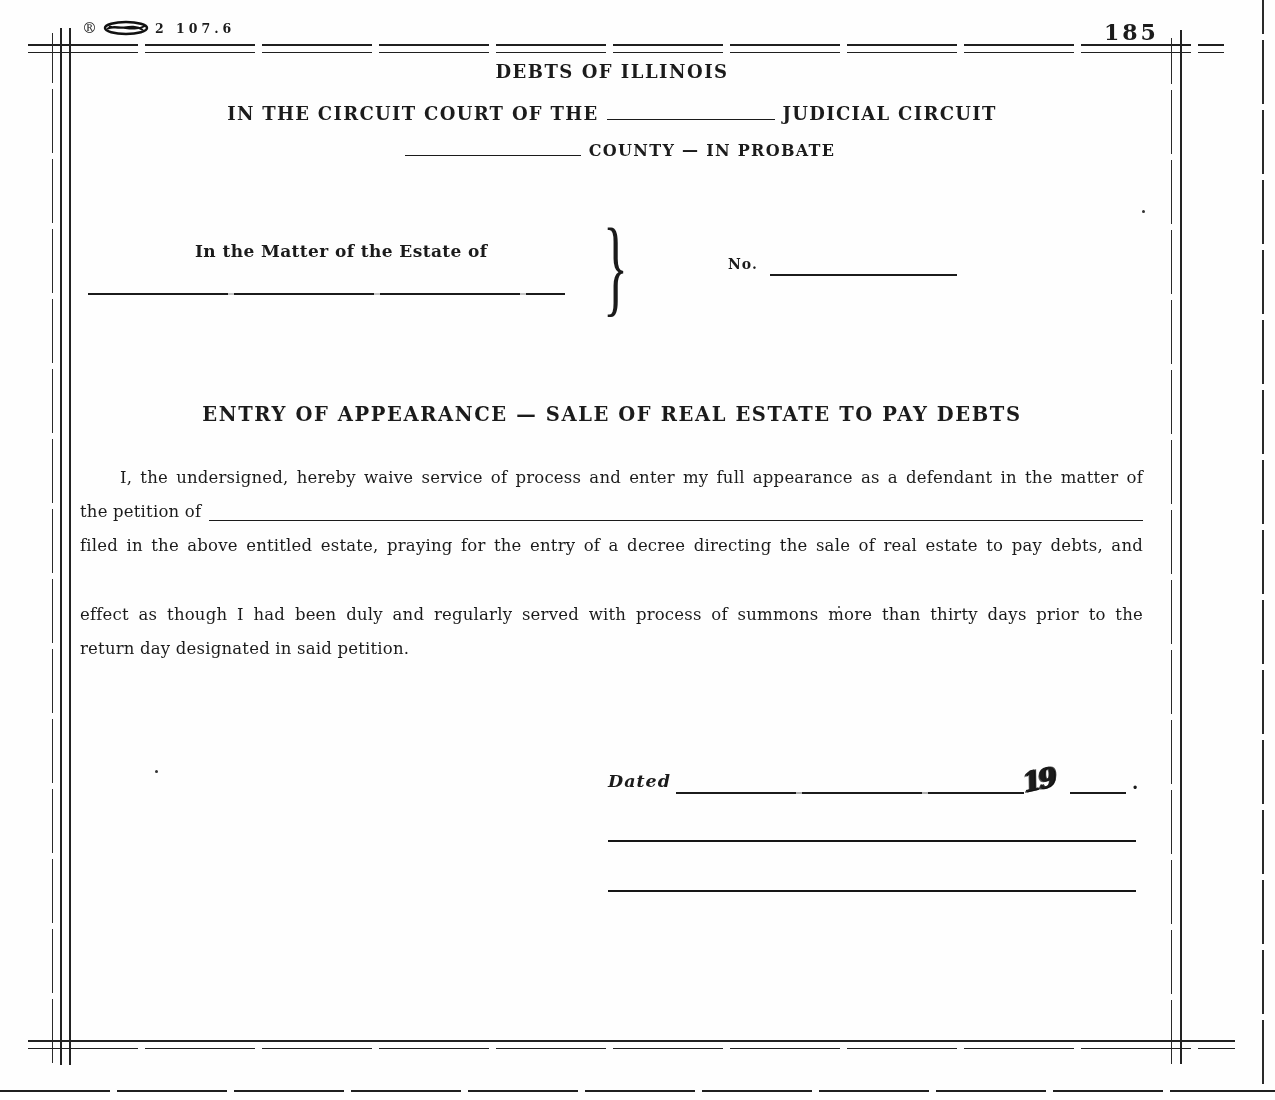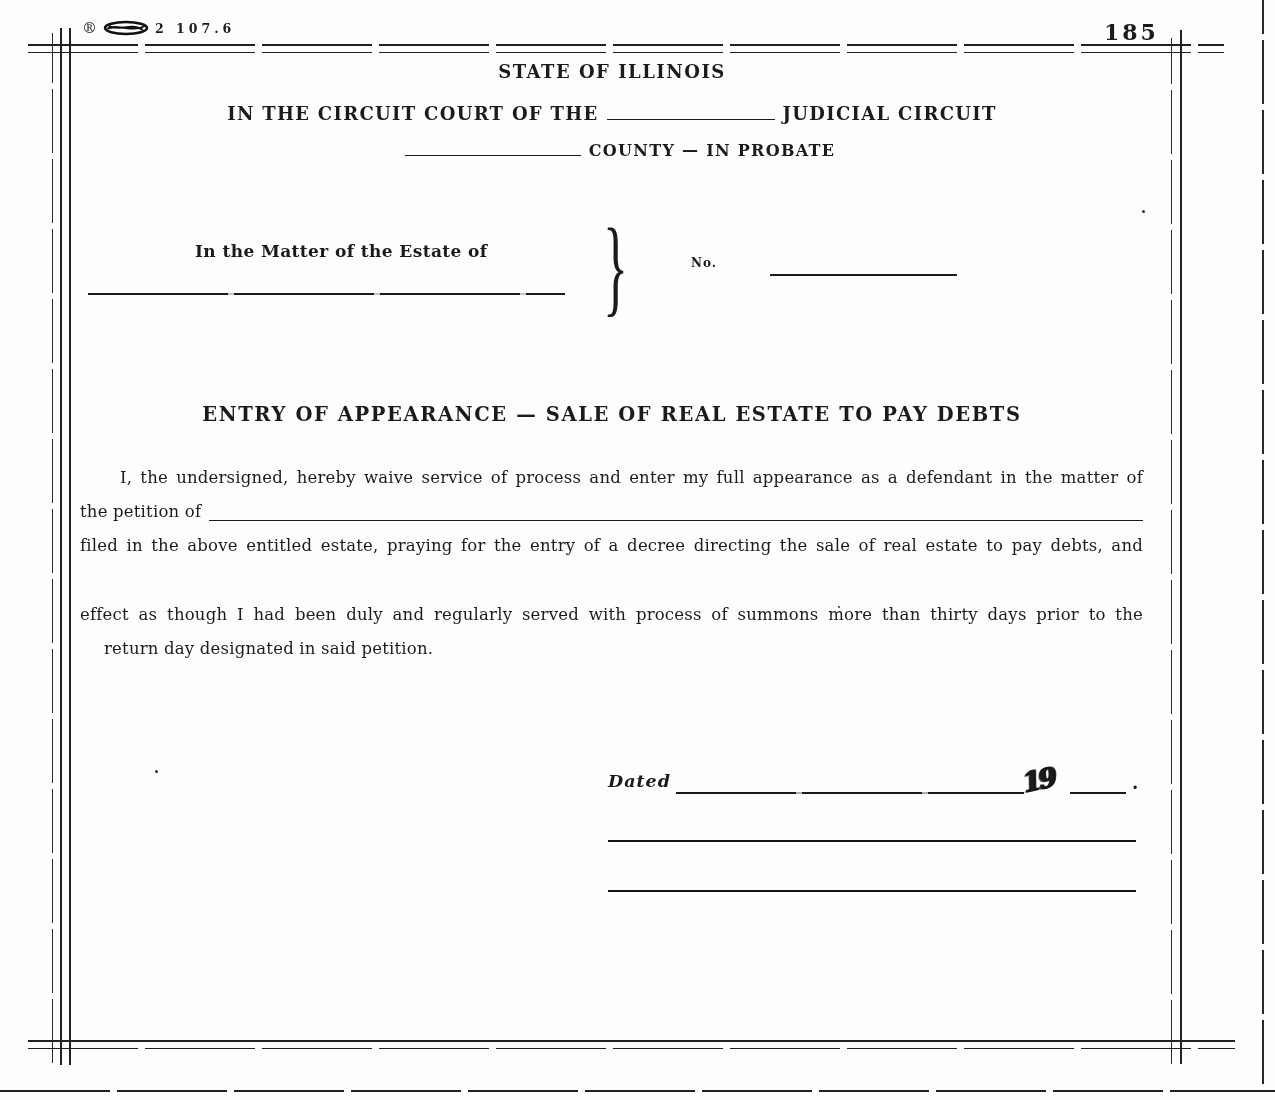--- a/index.html
+++ b/index.html
@@ -31,36 +31,36 @@
   .court{top:101px;font-size:18px;letter-spacing:1.3px;}
   .county{top:139px;font-size:16px;letter-spacing:1.3px;padding-left:8px;}
   .blank{display:inline-block;border-bottom:1.5px solid #1b1b1b;vertical-align:baseline;height:1em;}
   .blank.b-circuit{width:168px;margin:0 8px;}
   .blank.b-county{width:176px;margin-right:8px;}
 
   
   .estate-label{top:241px;left:195px;font-size:17px;font-weight:bold;letter-spacing:.4px;}
   .estate-line{top:293px;left:88px;width:477px;height:2px;background:repeating-linear-gradient(90deg,#1b1b1b 0 140px,rgba(27,27,27,.25) 140px 146px);}
   .brace{top:217px;left:603px;font-size:108px;line-height:100px;font-family:"Liberation Serif",serif;transform:scaleX(.48);transform-origin:left top;}
-  .no-label{top:256px;left:691px;font-size:12px;font-weight:bold;letter-spacing:1px;}
+  .no-label{top:256px;left:728px;font-size:14px;font-weight:bold;letter-spacing:1px;}
   .no-line{top:274px;left:770px;width:187px;height:1.5px;background:#1b1b1b;}
 
   
   .title{top:403px;left:0;width:1224px;text-align:center;font-size:19.5px;font-weight:bold;letter-spacing:1.6px;white-space:nowrap;}
 
   
   .bodytext{left:80px;width:1063px;font-size:16.5px;letter-spacing:.2px;white-space:nowrap;}
   .bodyline{position:absolute;left:0;width:100%;text-align:justify;text-align-last:justify;}
   .bl1{top:0;padding-left:40px;width:calc(100% - 40px);}
   .bl2{top:34px;display:flex;align-items:flex-end;text-align:left;}
   .bl2 .fill{flex:1;border-bottom:1.8px solid #1b1b1b;height:1em;margin-left:8px;}
   .bl3{top:68px;}
   .bl4{top:103px;}
   .bl5{top:137px;}
-  .bl6{top:171px;text-align:left;text-align-last:left;margin-left:24px;}
+  .bl6{top:171px;text-align:left;text-align-last:left;}
 
   
   .dated-label{top:771px;left:608px;font-size:17.5px;font-weight:bold;letter-spacing:1px;font-style:italic;}
   .dated-line{top:792px;left:676px;width:348px;height:1.5px;background:repeating-linear-gradient(90deg,#1b1b1b 0 120px,rgba(27,27,27,.35) 120px 126px);}
   .year{top:764px;left:1022px;font-size:27px;font-weight:bold;font-style:italic;transform:rotate(-12deg);letter-spacing:-3px;text-shadow:1px 1px 0 #111,2px 0 0 rgba(17,17,17,.8),-1px 1px 0 rgba(17,17,17,.7);}
   .dated-short-line{top:792px;left:1070px;width:56px;height:1.5px;background:#1b1b1b;}
   .dated-period{top:772px;left:1132px;font-size:18px;font-weight:bold;}
   .sig1{top:840px;left:608px;width:528px;height:1.5px;background:#161616;}
   .sig2{top:890px;left:608px;width:528px;height:1.5px;background:#161616;}
 
@@ -88,21 +88,21 @@
     <span class="rmark">®</span>
     <svg width="46" height="18" viewBox="0 0 46 18">
       <ellipse cx="23" cy="9" rx="21" ry="6" fill="none" stroke="#111" stroke-width="2.5"></ellipse>
       <path d="M4 10 C 12 4, 30 14, 42 7 M6 7 C 16 13, 28 3, 40 11" stroke="#111" stroke-width="2" fill="none"></path>
     </svg>
     <span class="formno">2 107.6</span>
   </div>
 
   <div class="abs pagenum">185</div>
 
-  <div class="abs hdr state">STATE OF ILLINOIS</div>
+  <div class="abs hdr state">DEBTS OF ILLINOIS</div>
 
   <div class="abs hdr court">
     <span>IN THE CIRCUIT COURT OF THE</span><span class="blank b-circuit"></span><span>JUDICIAL CIRCUIT</span>
   </div>
 
   <div class="abs hdr county">
     <span class="blank b-county"></span><span>COUNTY — IN PROBATE</span>
   </div>
 
   <div class="abs estate-label">In the Matter of the Estate of</div>

